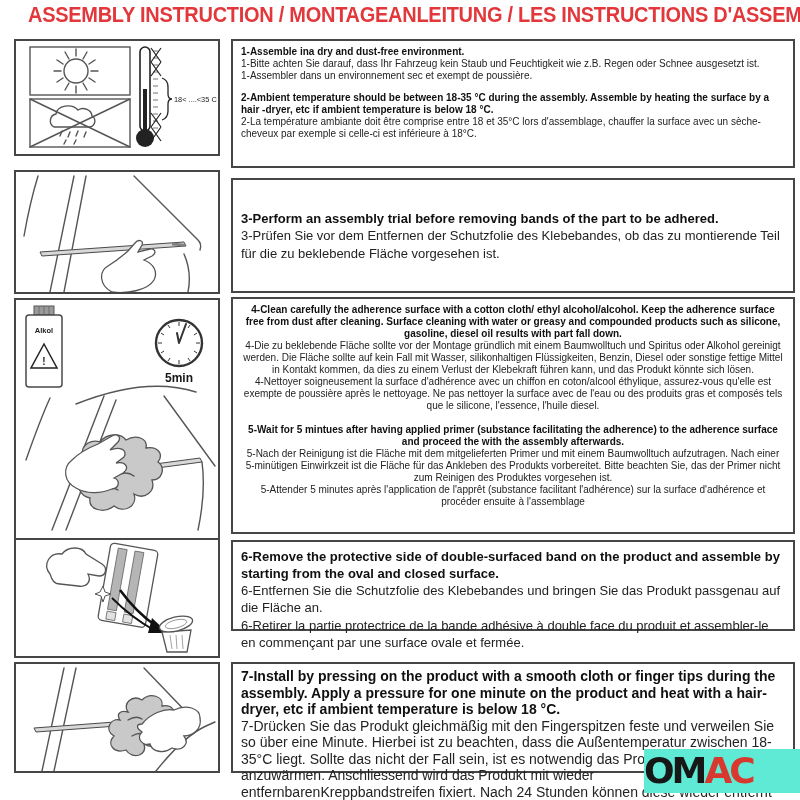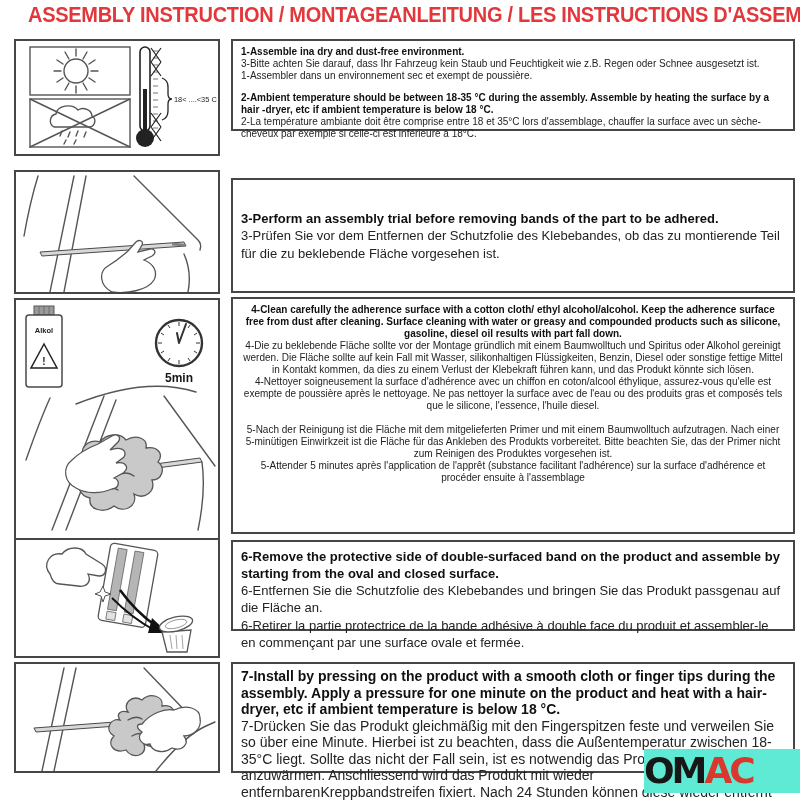--- a/index.html
+++ b/index.html
@@ -56,24 +56,24 @@
         </g>
         <g stroke="#222" stroke-width="1.2">
           <path d="M135,7 L145,21 M145,7 L135,21 M135,21 L145,35 M145,21 L135,35"></path>
           <path d="M135,72 L145,86 M145,72 L135,86 M135,86 L145,100 M145,86 L135,100"></path>
         </g>
         <path d="M146,37 Q152,39 152,46 L152,53 Q152,58 156,58 Q152,58 152,63 L152,70 Q152,77 146,79" fill="none" stroke="#222" stroke-width="1.3"></path>
         <text x="158" y="61" font-size="7.4" fill="#222" font-family="Liberation Sans, sans-serif">18&lt; ....&lt;35 C</text>
       </g>
     </svg>
   </div>
-  <div class="box tbox small" style="left:231px;top:39px;width:564px;height:92px;">
+  <div class="box tbox small" style="left:231px;top:39px;width:564px;height:129px;">
     <div class="sec">
       <div class="en">1-Assemble ina dry and dust-free environment.</div>
-      <div>3-Bitte achten Sie darauf, dass Ihr Fahrzeug kein Staub und Feuchtigkeit wie z.B. Regen oder Schnee ausgesetzt ist.</div>
+      <div>1-Bitte achten Sie darauf, dass Ihr Fahrzeug kein Staub und Feuchtigkeit wie z.B. Regen oder Schnee ausgesetzt ist.</div>
       <div>1-Assembler dans un environnement sec et exempt de poussière.</div>
     </div>
     <div class="gap10"></div>
     <div class="sec">
       <div class="en">2-Ambient temperature should be between 18-35 °C  during the assembly. Assemble by heating the surface by a hair -dryer, etc if ambient temperature is below 18 °C.</div>
       <div>2-La température ambiante doit être comprise entre 18 et 35°C lors d'assemblage, chauffer la surface avec un sèche-cheveux par exemple si celle-ci est inférieure à 18°C.</div>
     </div>
   </div>
 
   <div class="box" style="left:14px;top:170px;width:206px;height:124px;">
@@ -130,20 +130,21 @@
     </svg>
   </div>
   <div class="box tbox small" style="left:231px;top:297px;width:564px;height:237px;text-align:center;">
     <div class="sec">
       <div class="en">4-Clean carefully the adherence surface with a cotton cloth/ ethyl alcohol/alcohol. Keep the adherence surface free from dust after cleaning. Surface cleaning with water or greasy and compounded products such as silicone, gasoline, diesel oil results with part fall down.</div>
       <div>4-Die zu beklebende Fläche sollte vor der Montage gründlich mit einem Baumwolltuch und Spiritus oder Alkohol gereinigt werden. Die Fläche sollte auf kein Fall mit Wasser, silikonhaltigen Flüssigkeiten, Benzin, Diesel oder sonstige fettige Mittel in Kontakt kommen, da dies zu einem Verlust der Klebekraft führen kann, und das Produkt könnte sich lösen.</div>
       <div>4-Nettoyer soigneusement la surface d'adhérence avec un chiffon en coton/alcool éthylique, assurez-vous qu'elle est exempte de poussière après le nettoyage. Ne pas nettoyer la surface avec de l'eau ou des produits gras et composés tels que le silicone, l'essence, l'huile diesel.</div>
     </div>
     <div class="gap12"></div>
     <div class="sec">
+      <div class="en">5-Wait for 5 mintues after having applied primer (substance facilitating the adherence) to the adherence surface and proceed the with the assembly afterwards.</div>
       <div>5-Nach der Reinigung ist die Fläche mit dem mitgelieferten Primer und mit einem Baumwolltuch aufzutragen. Nach einer 5-minütigen Einwirkzeit ist die Fläche für das Ankleben des Produkts vorbereitet. Bitte beachten Sie, das der Primer nicht zum Reinigen des Produktes vorgesehen ist.</div>
       <div>5-Attender 5 minutes après l'application de l'apprêt (substance facilitant l'adhérence) sur la surface d'adhérence et procéder ensuite à l'assemblage</div>
     </div>
   </div>
 
   <div class="box" style="left:14px;top:538px;width:206px;height:120px;">
     <svg width="202" height="116" viewBox="0 0 202 116">
       <g transform="rotate(10 110 45)">
         <rect x="88" y="6" width="48" height="78" rx="4" fill="#fff" stroke="#555" stroke-width="1.3"></rect>
         <rect x="96" y="10" width="9" height="62" fill="#b5b5b5" stroke="#666" stroke-width="0.8"></rect>

